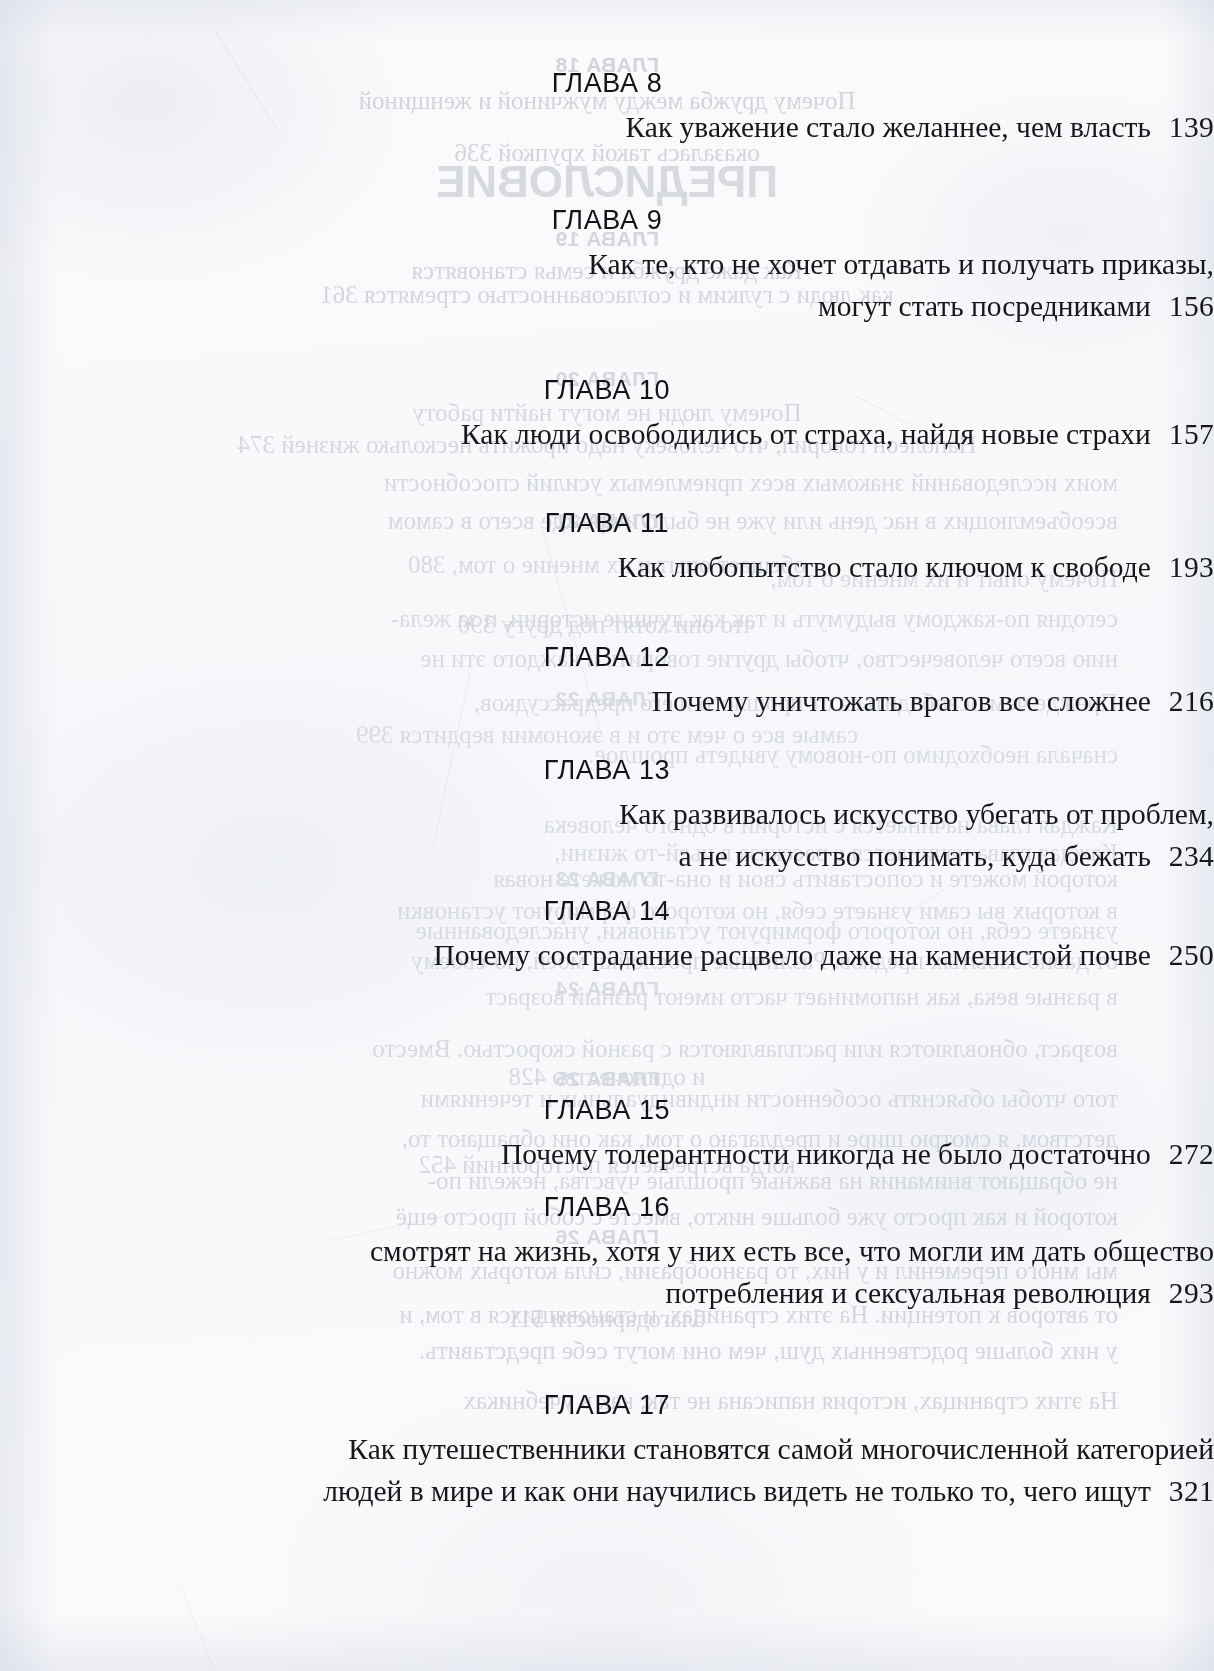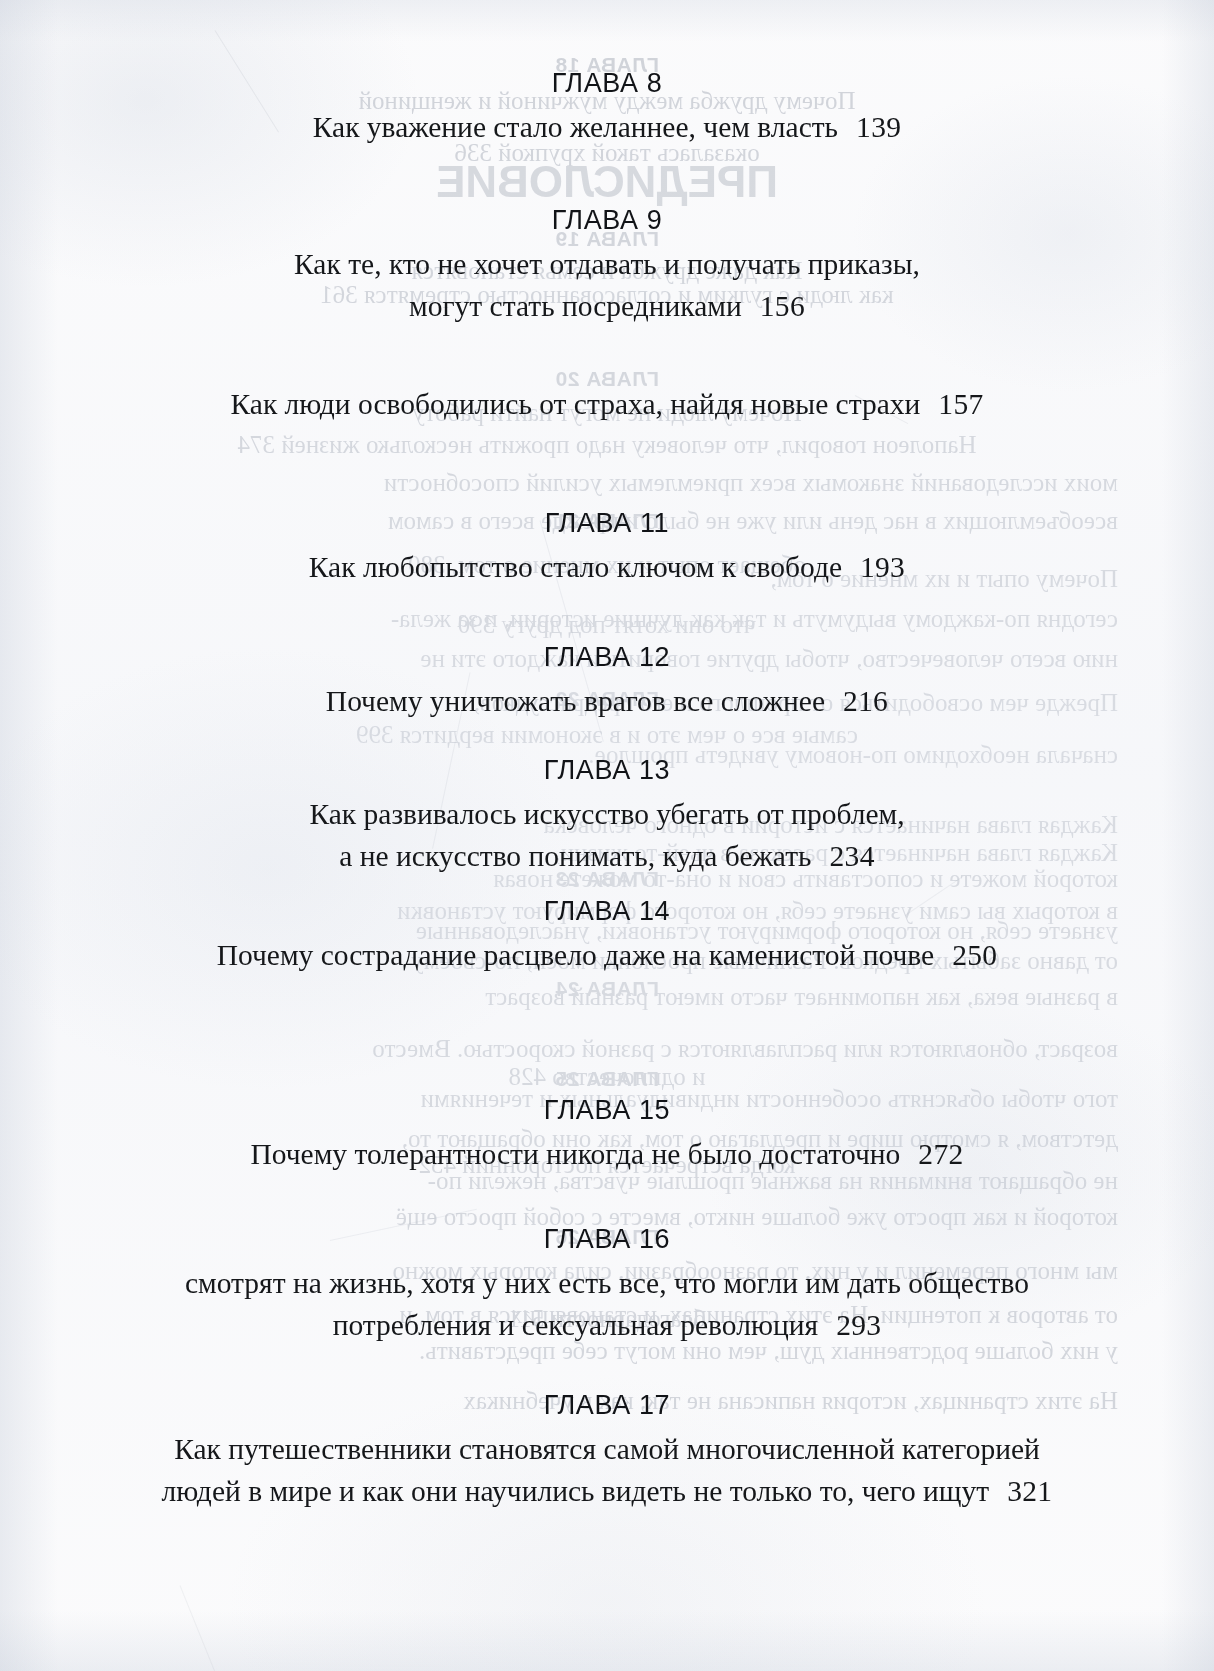--- a/index.html
+++ b/index.html
@@ -114,21 +114,21 @@
     white-space: nowrap;
   }
   .chapter-title {
     font-family: "Liberation Serif", "DejaVu Serif", serif;
     font-size: 29.5px;
     line-height: 1.42;
     color: #15171a;
     margin-top: 9px;
     white-space: nowrap;
   }
-  .chapter-title .ln { display: block; }
+  .chapter-title .ln { display: block; text-align: right; }
   .pg {
     display: inline-block;
     margin-left: 18px;
     letter-spacing: .3px;
   }
 </style>
 </head>
 <body>
 
 <div class="page">
@@ -200,20 +200,21 @@
         </div>
       </div>
       <div class="entry" style="top: 205px;">
         <div class="chapter-label">ГЛАВА 9</div>
         <div class="chapter-title">
           <span class="ln">Как те, кто не хочет отдавать и получать приказы,</span>
           <span class="ln">могут стать посредниками<span class="pg">156</span></span>
         </div>
       </div>
       <div class="entry" style="top: 375px;">
+        <div class="chapter-label">ГЛАВА 10</div>
         <div class="chapter-title">
           <span class="ln">Как люди освободились от страха, найдя новые страхи<span class="pg">157</span></span>
         </div>
       </div>
       <div class="entry" style="top: 508px;">
         <div class="chapter-label">ГЛАВА 11</div>
         <div class="chapter-title">
           <span class="ln">Как любопытство стало ключом к свободе<span class="pg">193</span></span>
         </div>
       </div>
@@ -235,21 +236,21 @@
         <div class="chapter-title">
           <span class="ln">Почему сострадание расцвело даже на каменистой почве<span class="pg">250</span></span>
         </div>
       </div>
       <div class="entry" style="top: 1060px; margin-top: 35px;">
         <div class="chapter-label">ГЛАВА 15</div>
         <div class="chapter-title">
           <span class="ln">Почему толерантности никогда не было достаточно<span class="pg">272</span></span>
         </div>
       </div>
-      <div class="entry" style="top: 1192px; margin-top: 32px;">
+      <div class="entry" style="top: 1192px;">
         <div class="chapter-label">ГЛАВА 16</div>
         <div class="chapter-title">
           <span class="ln">смотрят на жизнь, хотя у них есть все, что могли им дать общество</span>
           <span class="ln">потребления и сексуальная революция<span class="pg">293</span></span>
         </div>
       </div>
       <div class="entry" style="top: 1390px;">
         <div class="chapter-label">ГЛАВА 17</div>
         <div class="chapter-title">
           <span class="ln">Как путешественники становятся самой многочисленной категорией</span>

